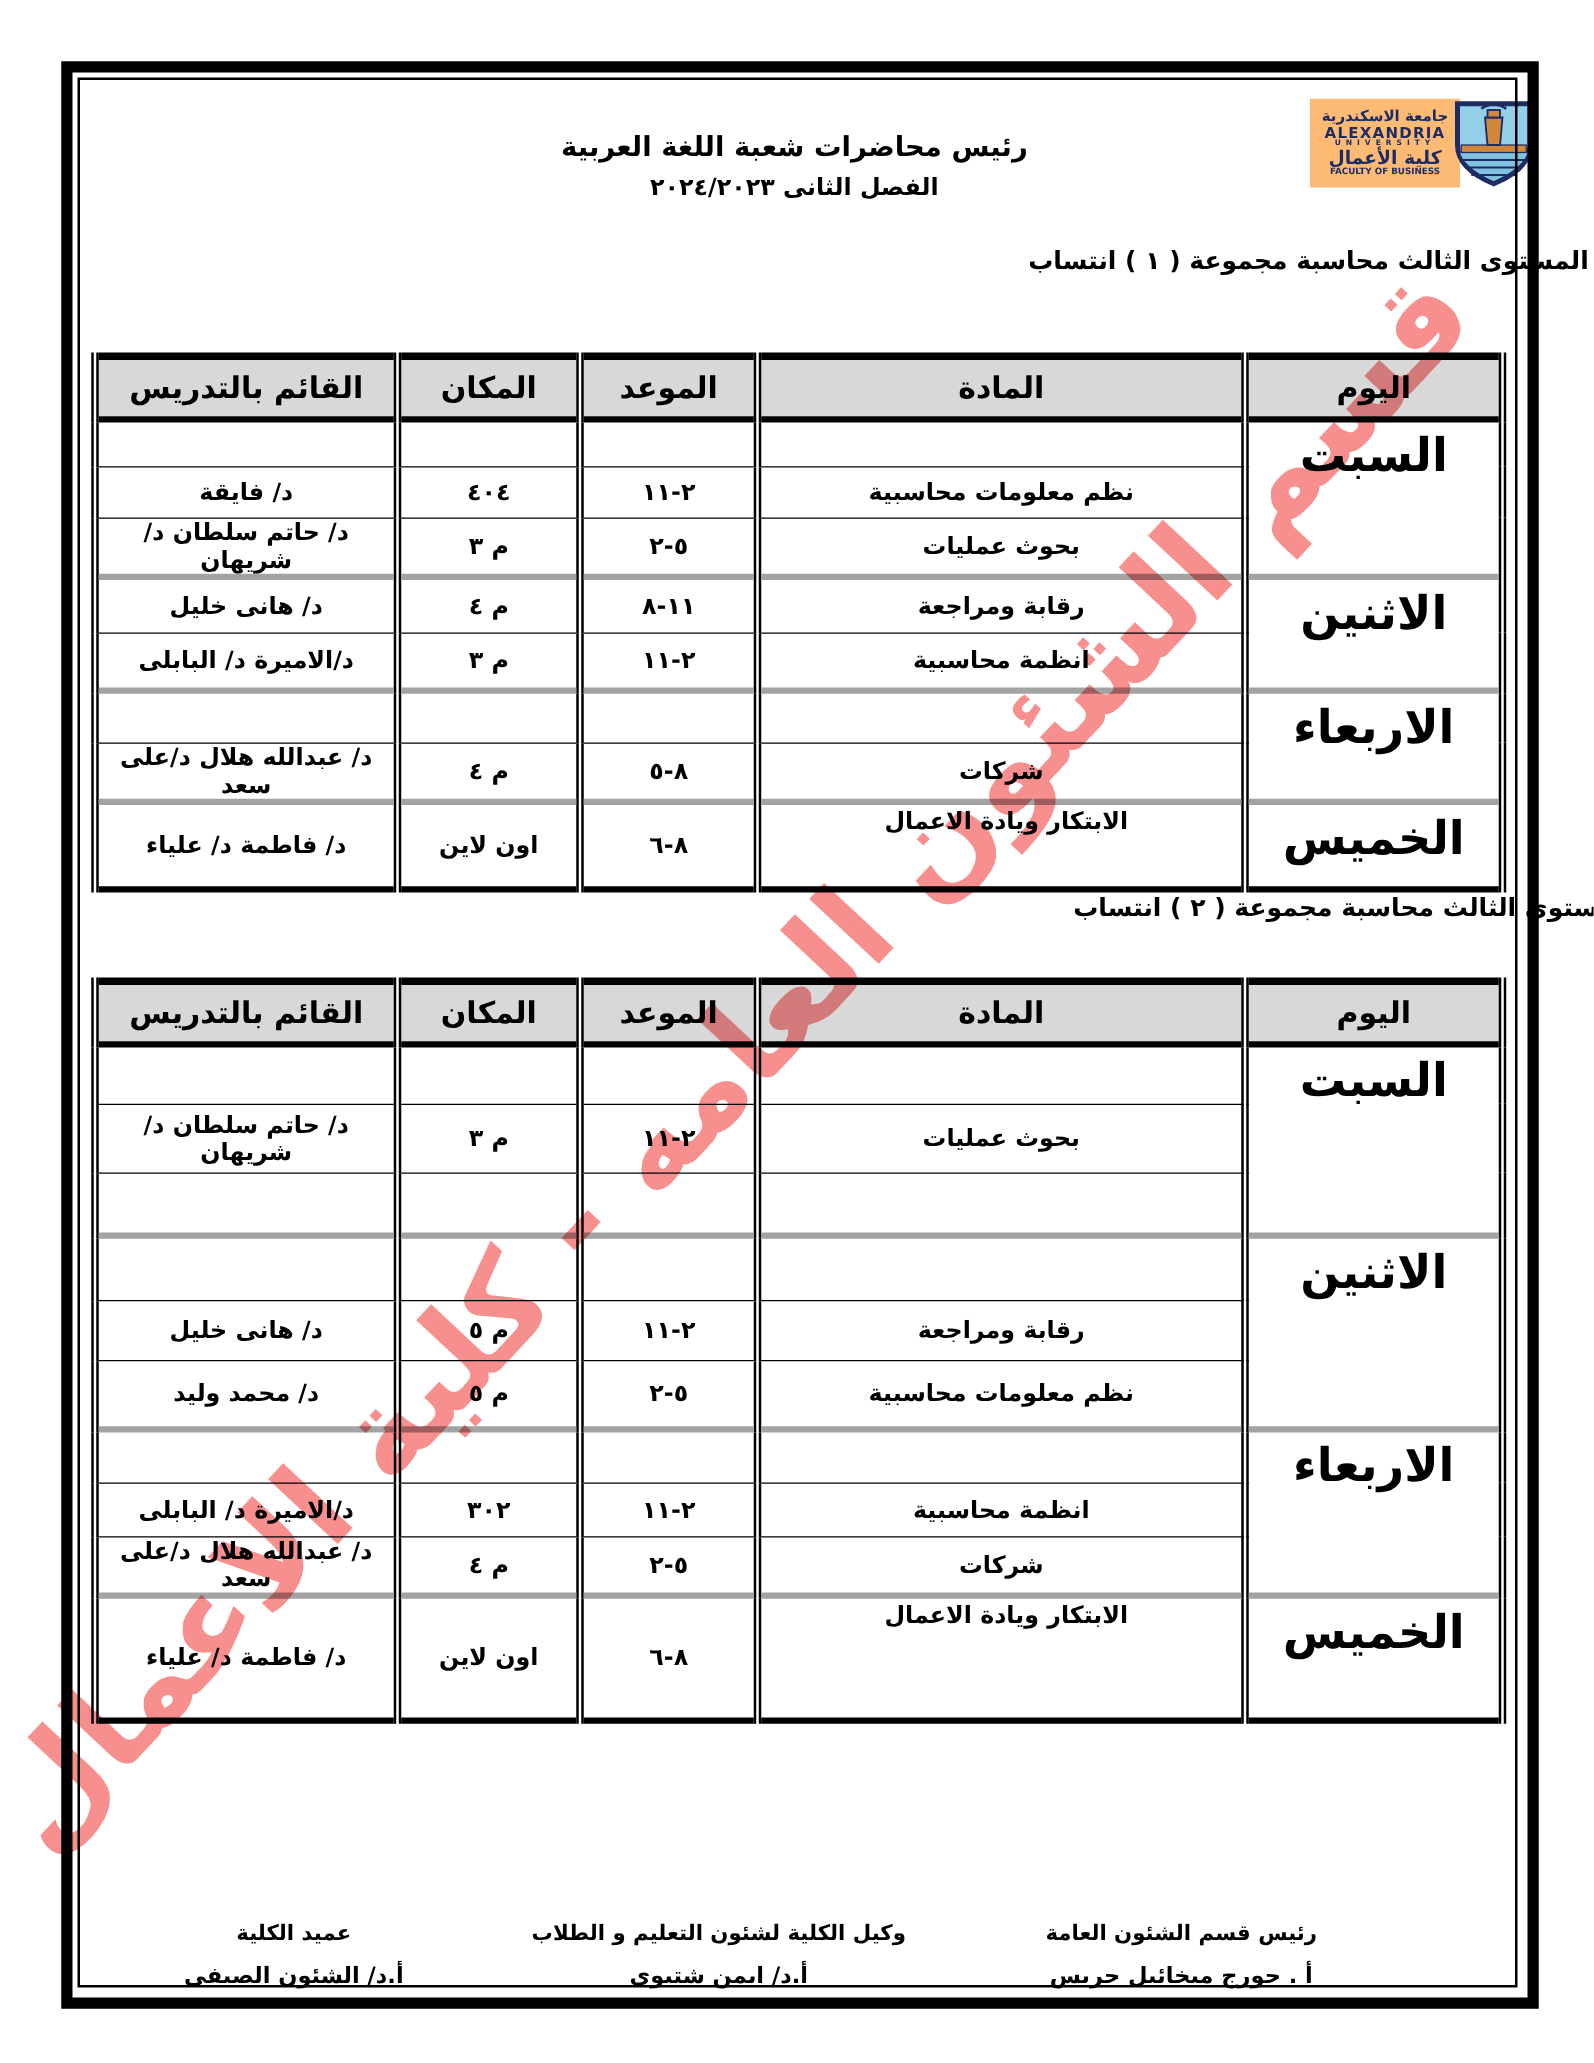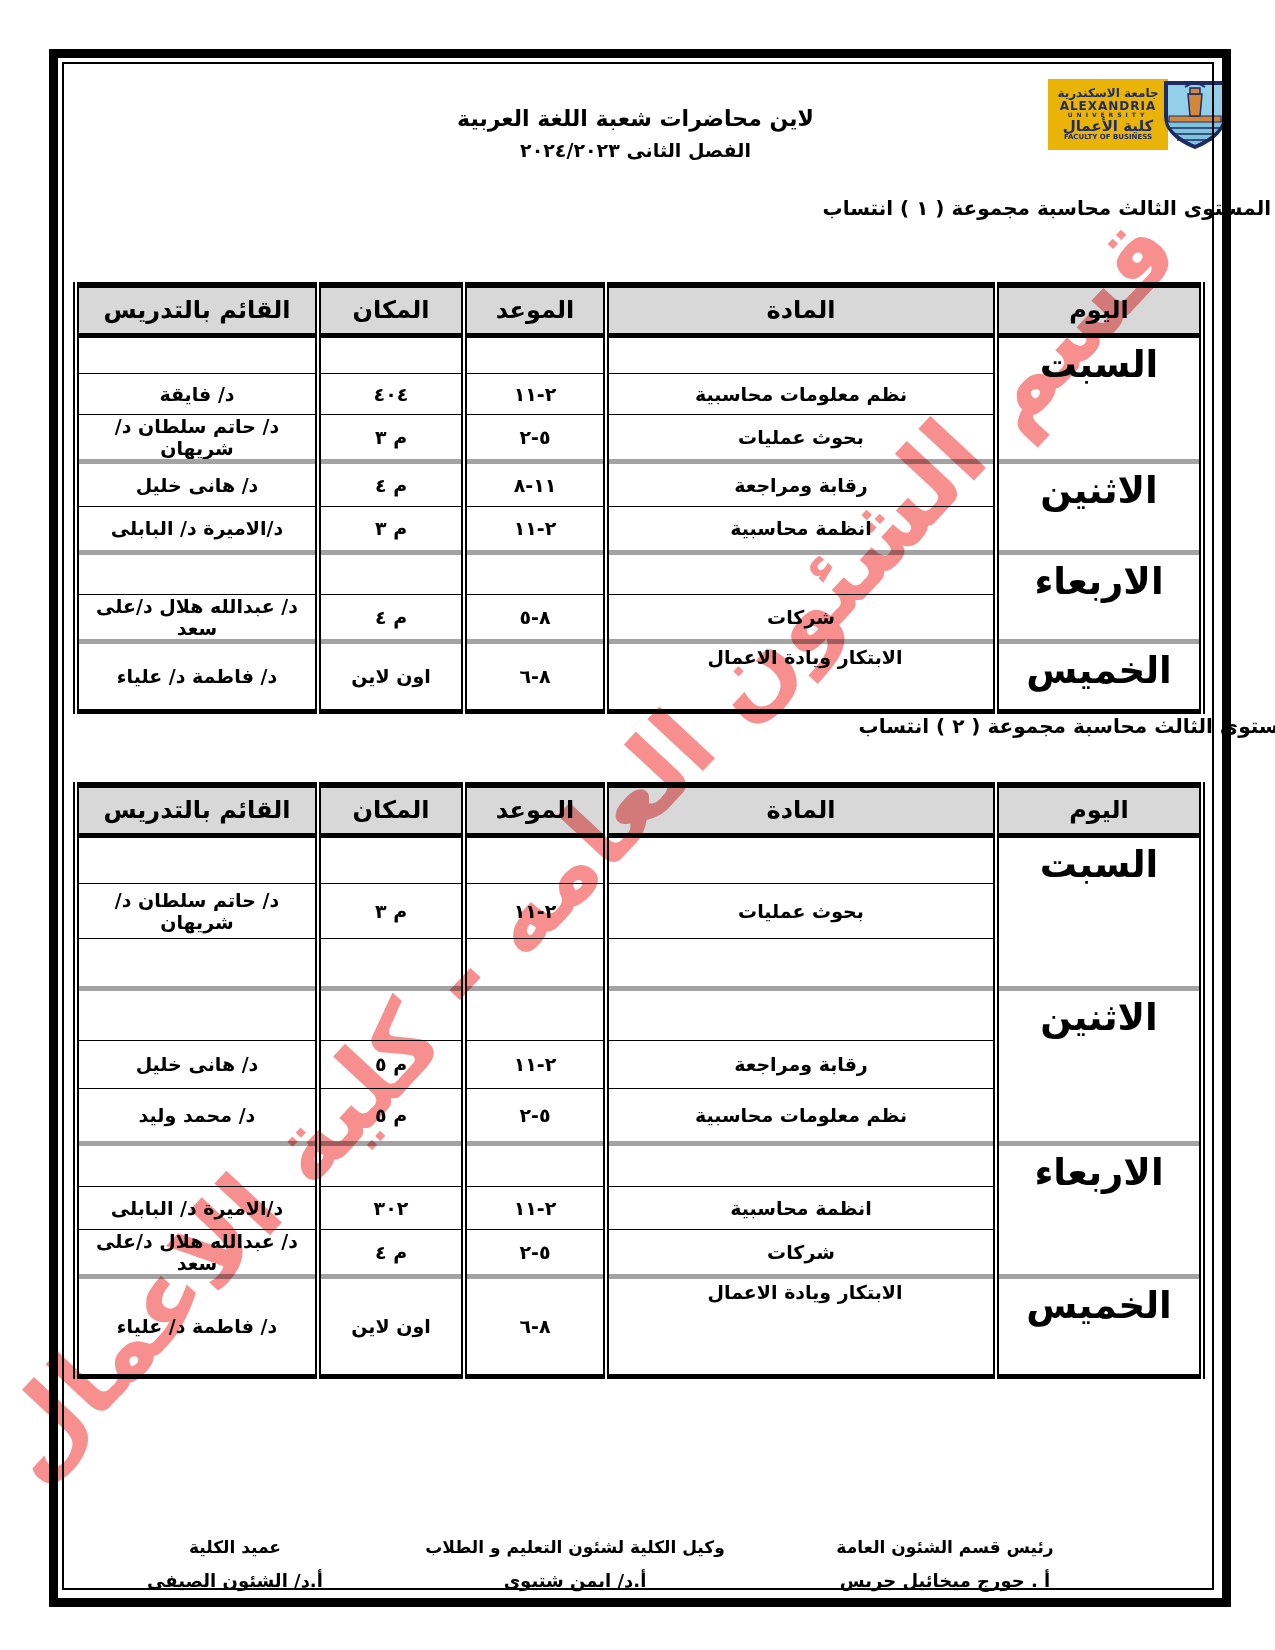--- a/index.html
+++ b/index.html
@@ -7,21 +7,21 @@
   #page{position:relative;width:1275px;height:1650px;background:#fff;overflow:hidden;}
 
   
   .frame-outer{position:absolute;left:49px;top:49px;width:1164px;height:1540px;
     border:9px solid #000;z-index:3;pointer-events:none;}
   .frame-inner{position:absolute;left:62px;top:62px;width:1148px;height:1524px;
     border:2px solid #000;z-index:3;pointer-events:none;}
 
   
   .logo-box{position:absolute;left:1048px;top:79px;width:120px;height:71px;
-    background:#eab308;z-index:1;display:flex;flex-direction:column;align-items:center;
+    background:#fdba74;z-index:1;display:flex;flex-direction:column;align-items:center;
     justify-content:center;color:#1d2d63;text-align:center;line-height:1.05;}
   .lg-ar1{font-size:12px;font-weight:bold;}
   .lg-en1{font-size:12px;font-weight:bold;letter-spacing:1px;}
   .lg-en2{font-size:6px;font-weight:bold;letter-spacing:4px;}
   .lg-ar2{font-size:15px;font-weight:bold;}
   .lg-en3{font-size:7px;font-weight:bold;}
   .shield{position:absolute;left:1163px;top:80px;z-index:1;}
 
   
   .doc-title{position:absolute;left:0;top:106px;width:1271px;text-align:center;
@@ -79,21 +79,21 @@
   <svg class="shield" width="64" height="70" viewBox="0 0 64 70">
     <path d="M3,3 H61 V36 Q61,55 32,67 Q3,55 3,36 Z" fill="#93cfe8" stroke="#1d2d63" stroke-width="4"></path>
     <path d="M5,42 Q8,54 32,64 Q56,54 59,42 Z" fill="#7fc2de"></path>
     <path d="M7,48 H57 M9,54 H55 M14,60 H50" stroke="#1d2d63" stroke-width="1.5" fill="none"></path>
     <rect x="6" y="36" width="52" height="6" fill="#d2873b" stroke="#1d2d63" stroke-width="1"></rect>
     <polygon points="25,14 39,14 37,36 27,36" fill="#d2873b" stroke="#1d2d63" stroke-width="1.5"></polygon>
     <rect x="27" y="8" width="10" height="6" fill="#d2873b" stroke="#1d2d63" stroke-width="1.5"></rect>
     <path d="M22,7 Q32,0 42,7" stroke="#1d2d63" stroke-width="2" fill="none"></path>
   </svg>
 
-  <div class="doc-title">لاين محاضرات شعبة اللغة العربية</div>
+  <div class="doc-title">رئيس محاضرات شعبة اللغة العربية</div>
   <div class="doc-semester">الفصل الثانى ٢٠٢٤/٢٠٢٣</div>
   <div class="group-title" id="group1-title">المستوى الثالث محاسبة  مجموعة ( ١ ) انتساب</div>
   <div class="group-title" id="group2-title">المستوى الثالث محاسبة  مجموعة ( ٢ ) انتساب</div>
 
   <table class="sched" id="table-1">
       <thead>
         <tr style="height: 50px;">
           <th class="col-day">اليوم</th>
           <th class="col-subject">المادة</th>
           <th class="col-time">الموعد</th>

